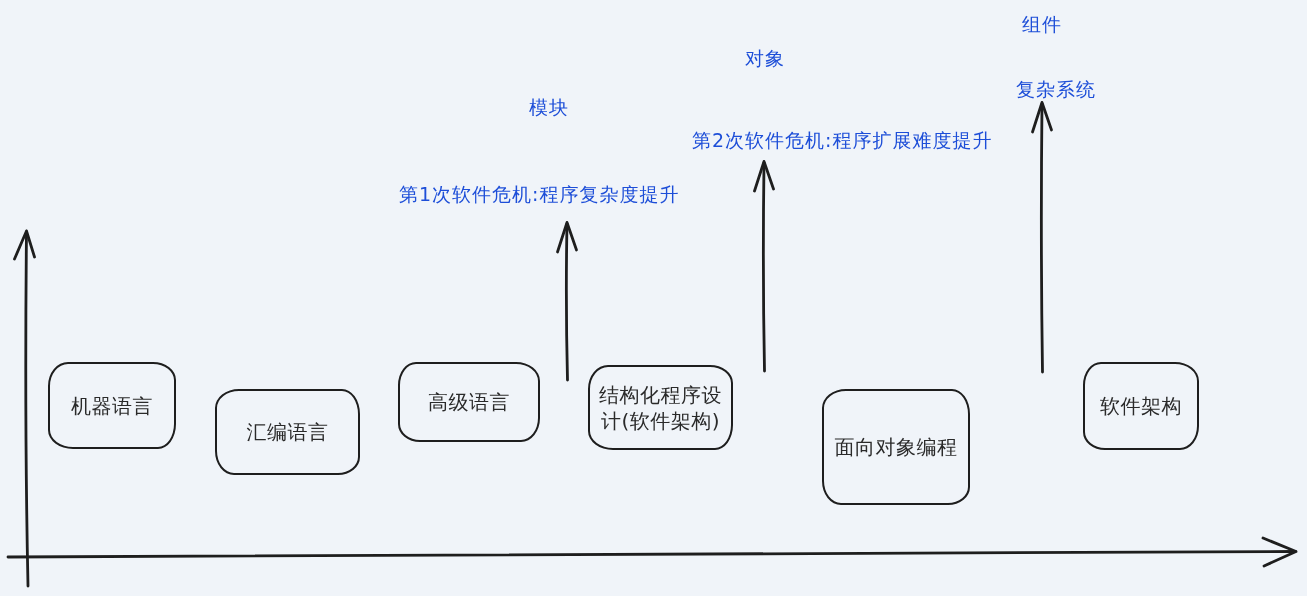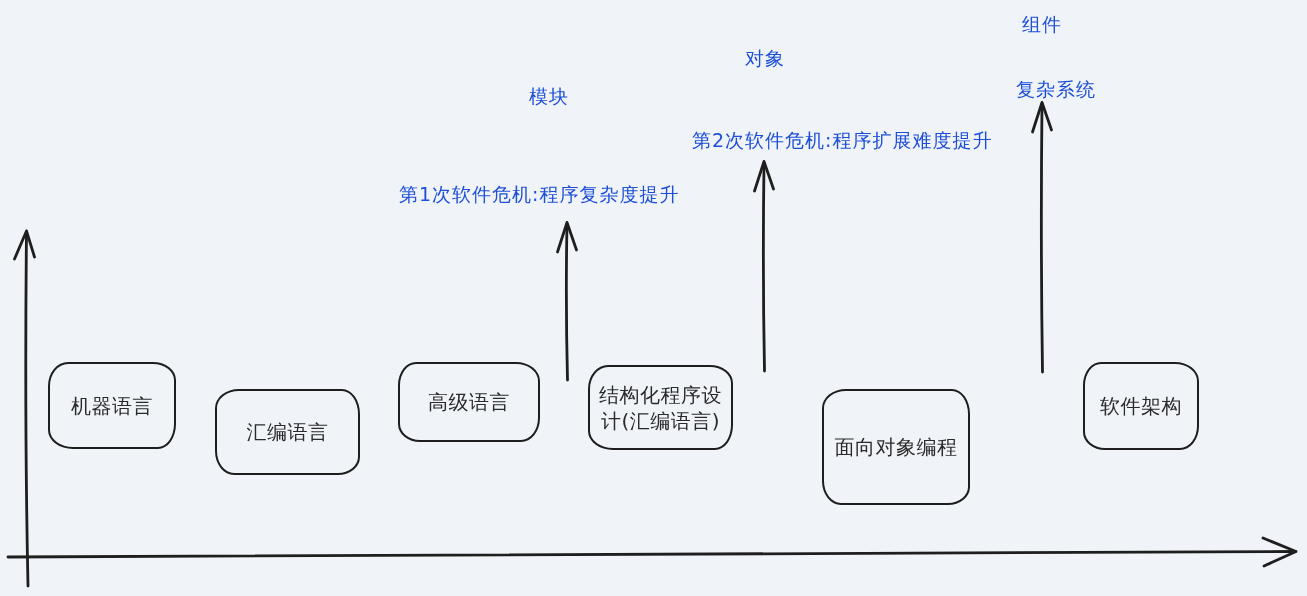--- a/index.html
+++ b/index.html
@@ -84,33 +84,33 @@
     <span>汇编语言</span>
   </div>
 
   <div class="stage-box r3" style="left:398px; top:362px; width:142px; height:80px;">
     <span>高级语言</span>
   </div>
 
   <div class="stage-box r1" style="left:588px; top:365px; width:145px; height:85px;">
     <span>
       <span class="box-line">结构化程序设</span>
-      <span class="box-line">计(汇编语言)</span>
+      <span class="box-line">计(软件架构)</span>
     </span>
   </div>
 
   <div class="stage-box r2" style="left:822px; top:363px; width:148px; height:116px;">
     <span>面向对象编程</span>
   </div>
 
   <div class="stage-box r3" style="left:1083px; top:362px; width:116px; height:88px;">
     <span>软件架构</span>
   </div>
 
-  <div class="label green" style="left:529px; top:84px;">模块</div>
+  <div class="label green" style="left:529px; top:95px;">模块</div>
   <div class="label green" style="left:745px; top:46px;">对象</div>
   <div class="label green" style="left:1022px; top:12px;">组件</div>
 
   <div class="label" style="left:399px; top:182px;text-align:center;">第1次软件危机:程序复杂度提升</div>
   <div class="label" style="left:692px; top:128px;">第2次软件危机:程序扩展难度提升</div>
   <div class="label" style="left:1016px; top:77px;">复杂系统</div>
 
 </div>
 
 </body></html>

